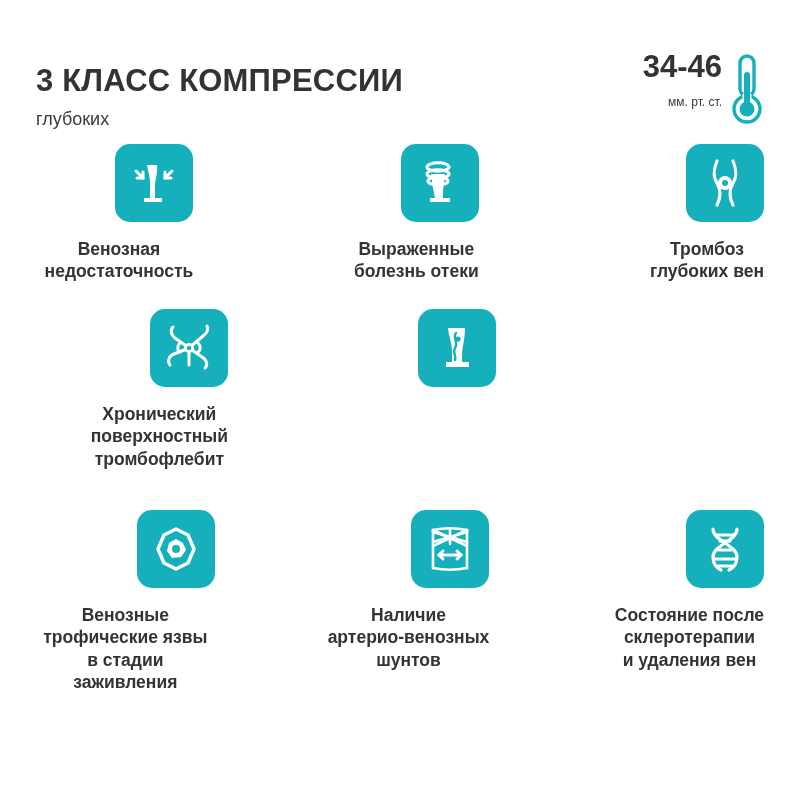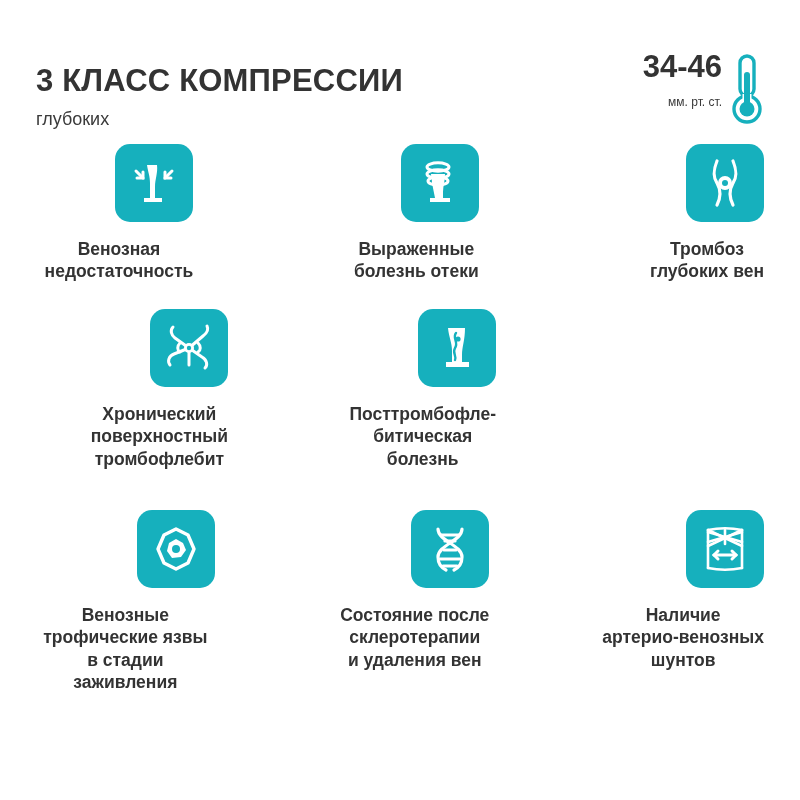--- a/index.html
+++ b/index.html
@@ -220,23 +220,20 @@
       <div class="item">
         <div class="tile">
           <svg width="52" height="52" viewBox="0 0 52 52" aria-hidden="true">
             <path d="M17 6 h17 c0 12 -3 19 -3 27 v7 h7 v5 H15 v-5 h6 V29 c0 -9 -3 -13 -4 -23 z" fill="#ffffff"></path>
             <g fill="none" stroke="#16b0bd" stroke-width="2.4" stroke-linecap="round">
               <path d="M25 11 C21 16 28 20 24 26 C21 31 26 34 24 38"></path>
             </g>
             <circle cx="27" cy="17" r="2.6" fill="#16b0bd"></circle>
           </svg>
         </div>
-        <div class="caption">Посттромбофле-
-битическая
-болезнь</div>
       </div>
 
       <div class="item" style="visibility:hidden">
         <div class="tile"></div>
         <div class="caption"></div>
       </div>
     </div>
 
     <div class="row row-3">
 
@@ -244,39 +241,20 @@
         <div class="tile">
           <svg width="52" height="52" viewBox="0 0 52 52" aria-hidden="true">
             <path d="M26 6 L38 12 L44 26 L38 40 L26 46 L14 40 L8 26 L14 12 Z" fill="none" stroke="#ffffff" stroke-width="3.4" stroke-linejoin="round"></path>
             <path d="M26 16 L33 20 L36 27 L31 34 L22 35 L17 28 L19 20 Z" fill="#ffffff"></path>
             <circle cx="26" cy="26" r="4" fill="#16b0bd"></circle>
           </svg>
         </div>
         <div class="caption">Венозные
 трофические язвы
 в стадии заживления</div>
-      </div>
-
-      <div class="item">
-        <div class="tile">
-          <svg width="52" height="52" viewBox="0 0 52 52" aria-hidden="true">
-            <g fill="none" stroke="#ffffff" stroke-width="3.2" stroke-linecap="round">
-              <path d="M14 6 C14 18 38 22 38 34 C38 42 34 45 30 47"></path>
-              <path d="M38 6 C38 18 14 22 14 34 C14 42 18 45 22 47"></path>
-              <path d="M17 12 L35 12"></path>
-              <path d="M21 18 L31 18"></path>
-              <path d="M20 27 L32 27"></path>
-              <path d="M16 36 L36 36"></path>
-              <path d="M19 43 L33 43"></path>
-            </g>
-          </svg>
-        </div>
-        <div class="caption">Состояние после
-склеротерапии
-и удаления вен</div>
       </div>
 
       <div class="item">
         <div class="tile">
           <svg width="54" height="54" viewBox="0 0 54 54" aria-hidden="true">
             <g fill="none" stroke="#ffffff" stroke-width="2.6" stroke-linecap="round">
               <path d="M10 8 C10 20 10 34 10 46"></path>
               <path d="M44 8 C44 20 44 34 44 46"></path>
               <path d="M10 8 C20 6 34 6 44 8"></path>
               <path d="M10 46 C20 48 34 48 44 46"></path>
@@ -290,15 +268,34 @@
               <path d="M16 33 L38 33"></path>
               <path d="M20 29 L16 33 L20 37"></path>
               <path d="M34 29 L38 33 L34 37"></path>
             </g>
           </svg>
         </div>
         <div class="caption">Наличие
 артерио-венозных
 шунтов</div>
       </div>
+
+      <div class="item">
+        <div class="tile">
+          <svg width="52" height="52" viewBox="0 0 52 52" aria-hidden="true">
+            <g fill="none" stroke="#ffffff" stroke-width="3.2" stroke-linecap="round">
+              <path d="M14 6 C14 18 38 22 38 34 C38 42 34 45 30 47"></path>
+              <path d="M38 6 C38 18 14 22 14 34 C14 42 18 45 22 47"></path>
+              <path d="M17 12 L35 12"></path>
+              <path d="M21 18 L31 18"></path>
+              <path d="M20 27 L32 27"></path>
+              <path d="M16 36 L36 36"></path>
+              <path d="M19 43 L33 43"></path>
+            </g>
+          </svg>
+        </div>
+        <div class="caption">Состояние после
+склеротерапии
+и удаления вен</div>
+      </div>
     </div>
   </div>
 </div>
 
 </body></html>

